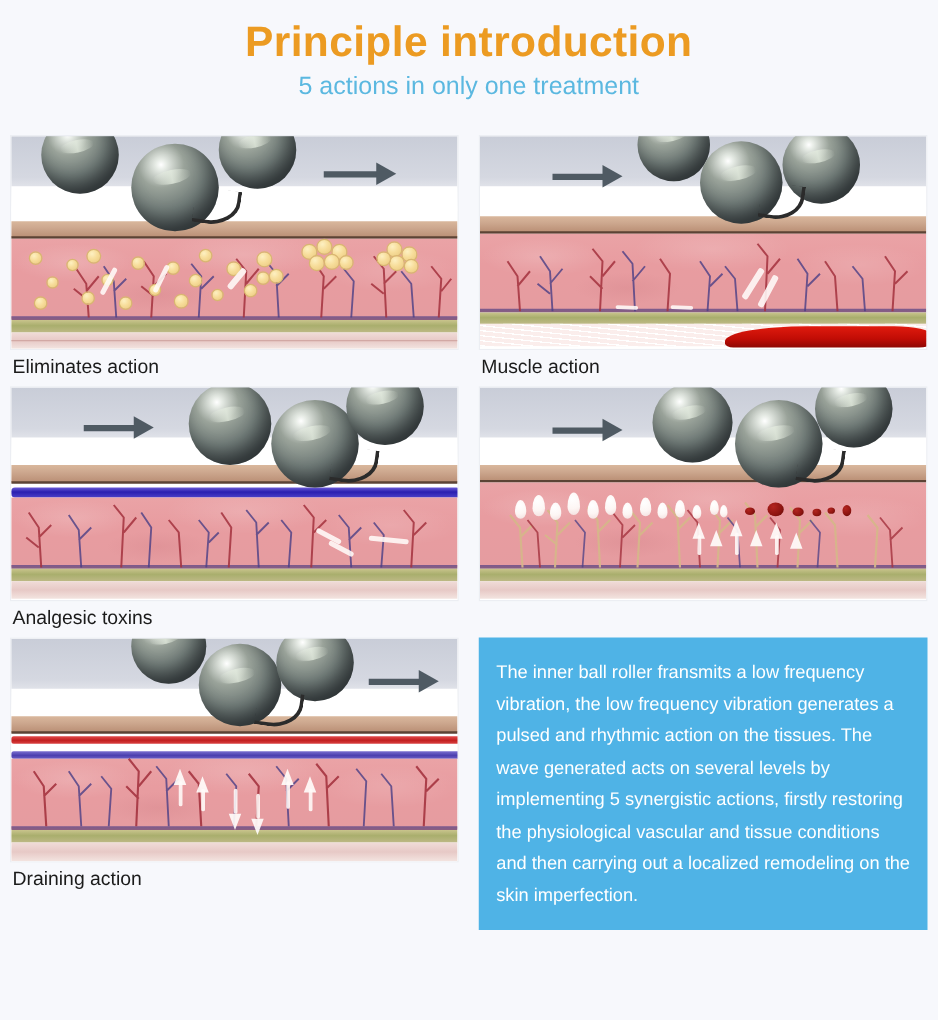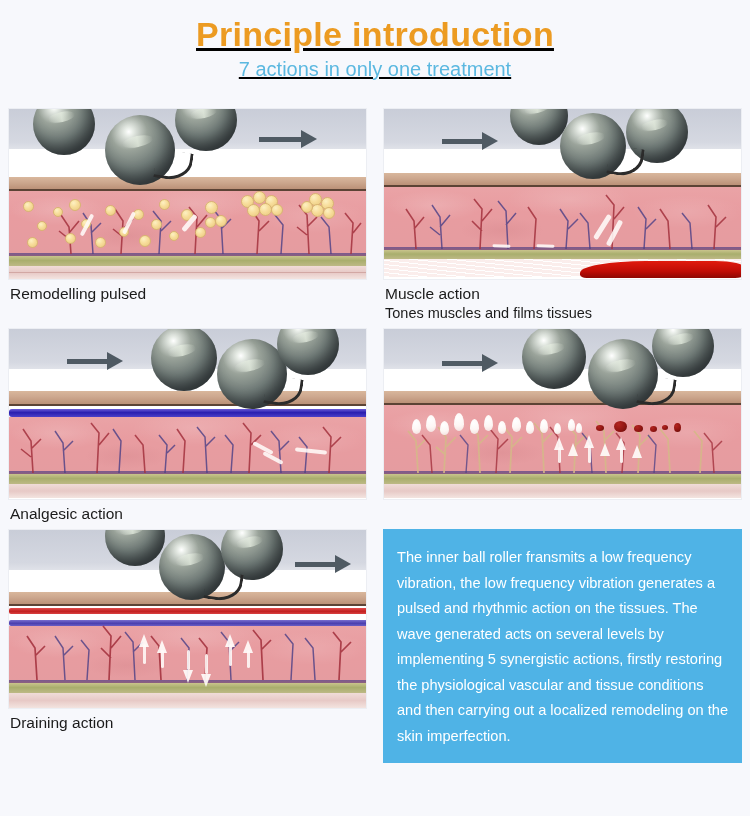--- a/index.html
+++ b/index.html
@@ -13,21 +13,20 @@
     font-family: "Liberation Sans", sans-serif;
     overflow: hidden;
     position: relative;
   }
 
   
   .header {
     width: 750px;
     padding-top: 14px;
     text-align: center;
-    text-decoration: underline;
   }
   .title {
     font-size: 34px;
     font-weight: bold;
     color: #ec9b22;
     letter-spacing: 0.3px;
     line-height: 40px;
     margin: 0;
   }
   .subtitle {
@@ -245,21 +244,21 @@
     font-size: 14.6px;
     line-height: 25.5px;
   }
   .info-box p { margin: 0; }
 </style>
 </head>
 <body>
 
 <div class="header">
   <div class="title">Principle introduction</div>
-  <div class="subtitle">7 actions in only one treatment</div>
+  <div class="subtitle">5 actions in only one treatment</div>
 </div>
 
 <div class="grid">
 
   <div class="row">
 
     <div class="cell">
       <div class="panel-img">
         <div class="sky"></div>
         <div class="sky-white" style="top:40px;height:140px;"></div>
@@ -333,21 +332,21 @@
         <div class="ball" style="left:96px;top:6px;width:70px;height:70px;"></div>
         <div class="ball" style="left:166px;top:-20px;width:62px;height:62px;"></div>
         <div class="swoosh" style="left:146px;top:42px;width:34px;height:26px;"></div>
 
         <div class="arrow" style="left:250px;top:30px;">
           <div class="arrow-shaft" style="width:44px;"></div>
           <div class="arrow-head" style="left:42px;"></div>
         </div>
       </div>
       <div class="caption">
-        <div class="cap-title">Remodelling pulsed</div>
+        <div class="cap-title">Eliminates action</div>
       </div>
     </div>
 
     <div class="cell">
       <div class="panel-img">
         <div class="sky"></div>
         <div class="sky-white" style="top:40px;height:140px;"></div>
 
         <div class="skin epidermis" style="top:64px;height:13px;"></div>
         <div class="skin epidermis-line" style="top:76px;height:2px;"></div>
@@ -388,21 +387,20 @@
         <div class="ball" style="left:242px;top:-8px;width:62px;height:62px;"></div>
         <div class="swoosh" style="left:224px;top:38px;width:32px;height:26px;"></div>
 
         <div class="arrow" style="left:58px;top:32px;">
           <div class="arrow-shaft" style="width:42px;"></div>
           <div class="arrow-head" style="left:40px;"></div>
         </div>
       </div>
       <div class="caption">
         <div class="cap-title">Muscle action</div>
-        <div class="cap-sub">Tones muscles and films tissues</div>
       </div>
     </div>
   </div>
 
   <div class="row">
 
     <div class="cell">
       <div class="panel-img">
         <div class="sky"></div>
         <div class="sky-white" style="top:40px;height:140px;"></div>
@@ -445,21 +443,21 @@
         <div class="ball" style="left:208px;top:10px;width:70px;height:70px;"></div>
         <div class="ball" style="left:268px;top:-16px;width:62px;height:62px;"></div>
         <div class="swoosh" style="left:256px;top:48px;width:34px;height:26px;"></div>
 
         <div class="arrow" style="left:58px;top:32px;">
           <div class="arrow-shaft" style="width:42px;"></div>
           <div class="arrow-head" style="left:40px;"></div>
         </div>
       </div>
       <div class="caption">
-        <div class="cap-title">Analgesic action</div>
+        <div class="cap-title">Analgesic toxins</div>
       </div>
     </div>
 
     <div class="cell">
       <div class="panel-img">
         <div class="sky"></div>
         <div class="sky-white" style="top:40px;height:140px;"></div>
 
         <div class="skin epidermis" style="top:62px;height:13px;"></div>
         <div class="skin epidermis-line" style="top:74px;height:2px;"></div>

